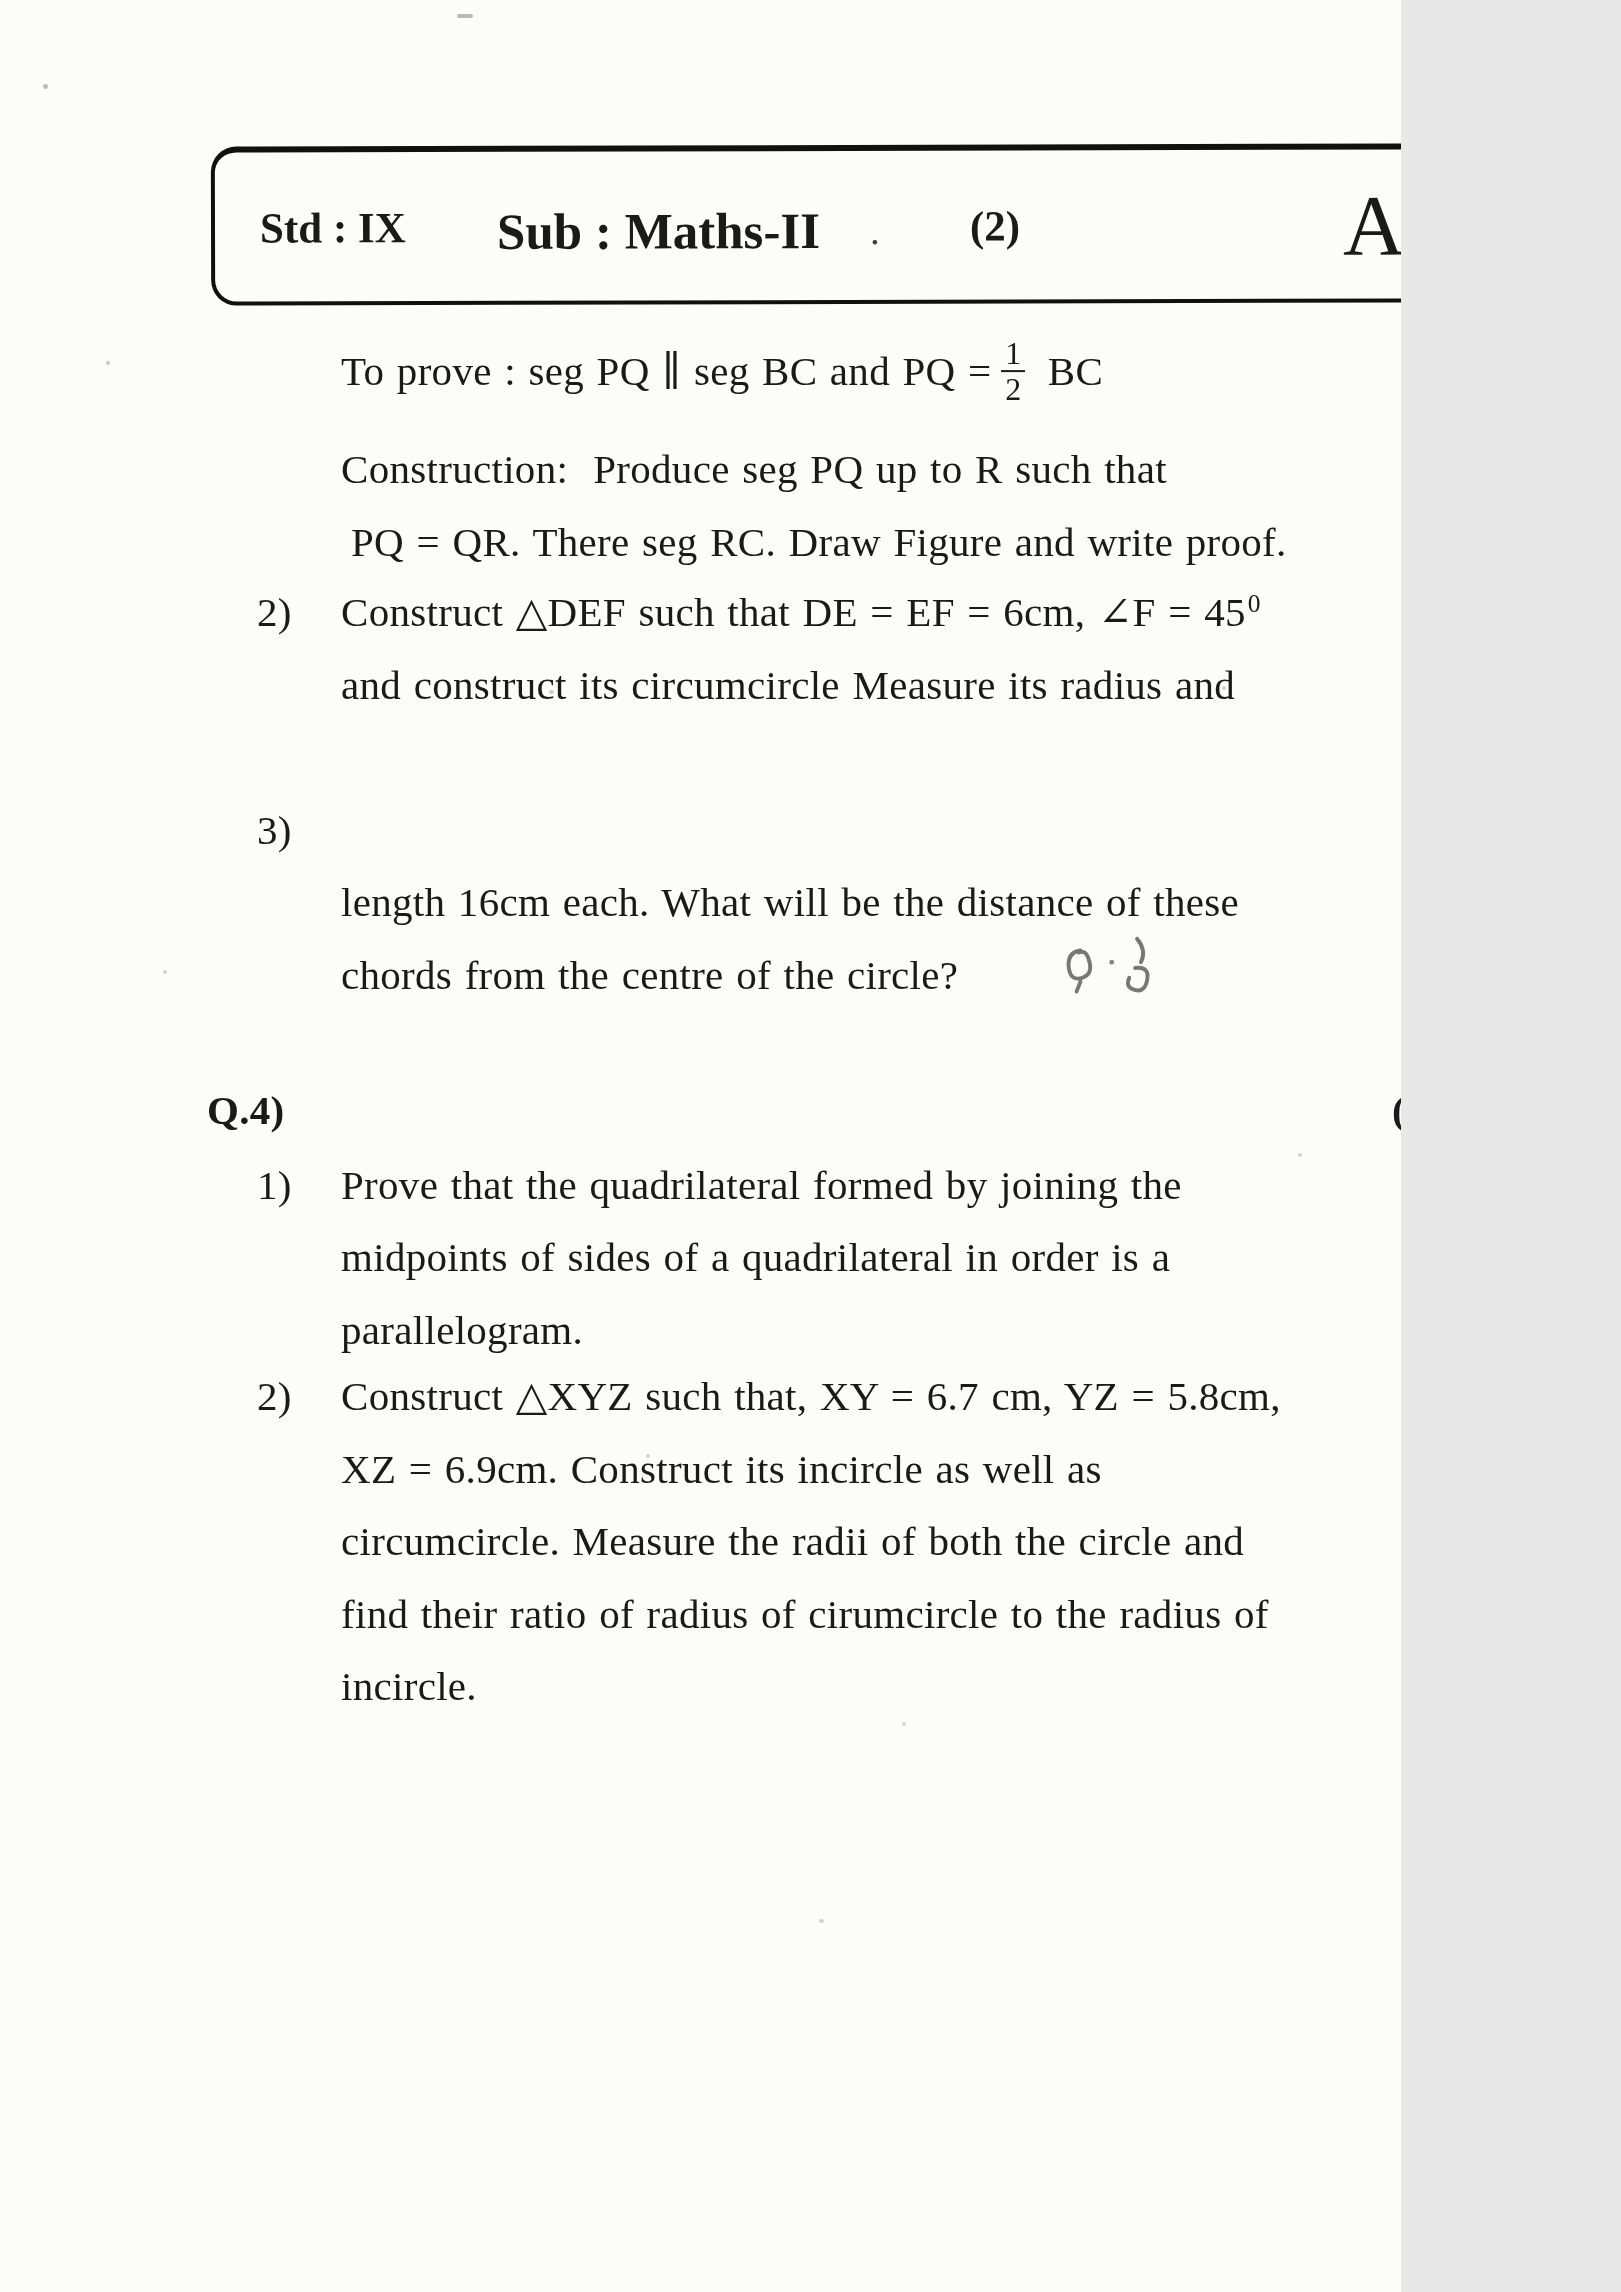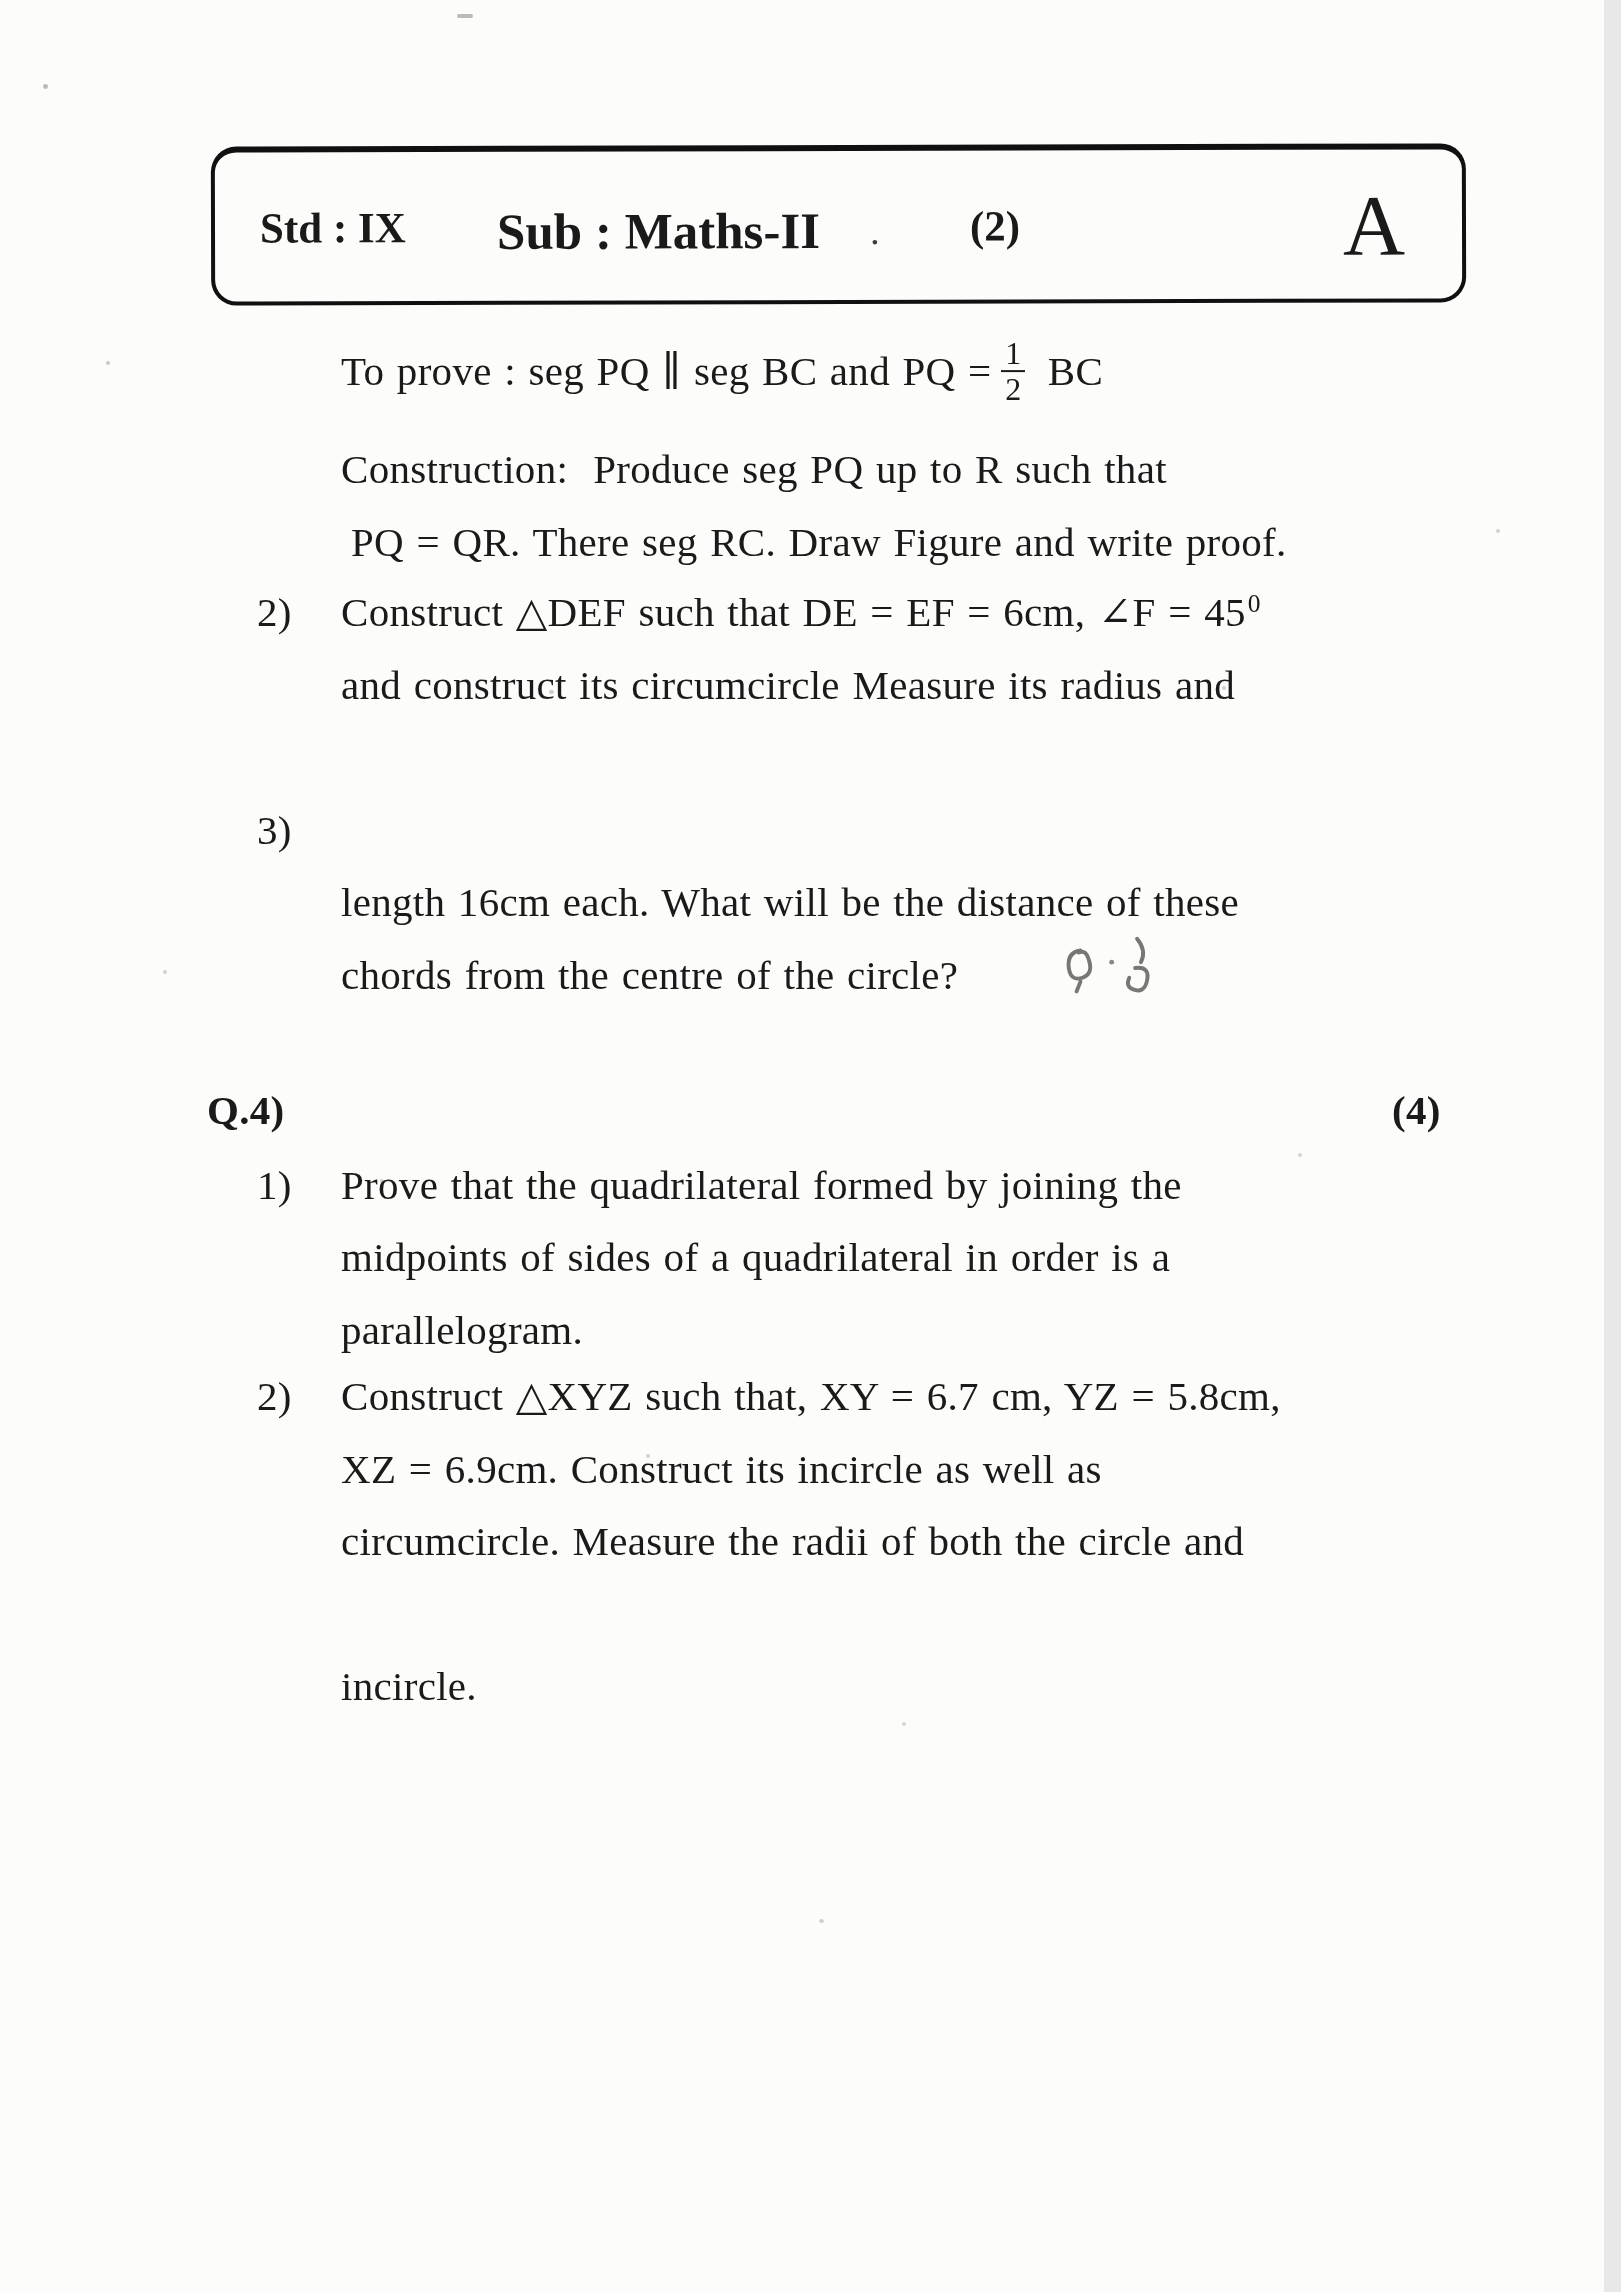--- a/index.html
+++ b/index.html
@@ -1,18 +1,18 @@
 <!DOCTYPE html>
 <html><head>
 <meta charset="utf-8">
 <style>
   html,body{margin:0;padding:0;background:#e8e8e8;}
   .page{
     position:relative;
-    width:1604px;height:2293px;
+    width:1401px;height:2293px;
     background:#fcfcfa;
     font-family:"Liberation Serif","DejaVu Serif",serif;
     color:#1a1a1a;
     overflow:hidden;
   }
   
   .header-box{
     position:absolute;left:211px;top:145px;
     width:1247px;height:149px;
     border:4.9px solid #101010;
@@ -128,18 +128,21 @@
   <div class="line" style="top:1370px">
     <span class="num">2)</span>
     <span class="txt">Construct △XYZ such that, XY = 6.7 cm, YZ = 5.8cm,</span>
   </div>
   <div class="line" style="top:1443px">
     <span class="txt">XZ = 6.9cm. Construct its incircle as well as</span>
   </div>
   <div class="line" style="top:1515px">
     <span class="txt">circumcircle. Measure the radii of both the circle and</span>
   </div>
+  <div class="line" style="top:1588px">
+    <span class="txt">find their ratio of radius of cirumcircle to the radius of</span>
+  </div>
   <div class="line" style="top:1660px">
     <span class="txt">incircle.</span>
   </div>
 
 </div>
 
 
 </body></html>

